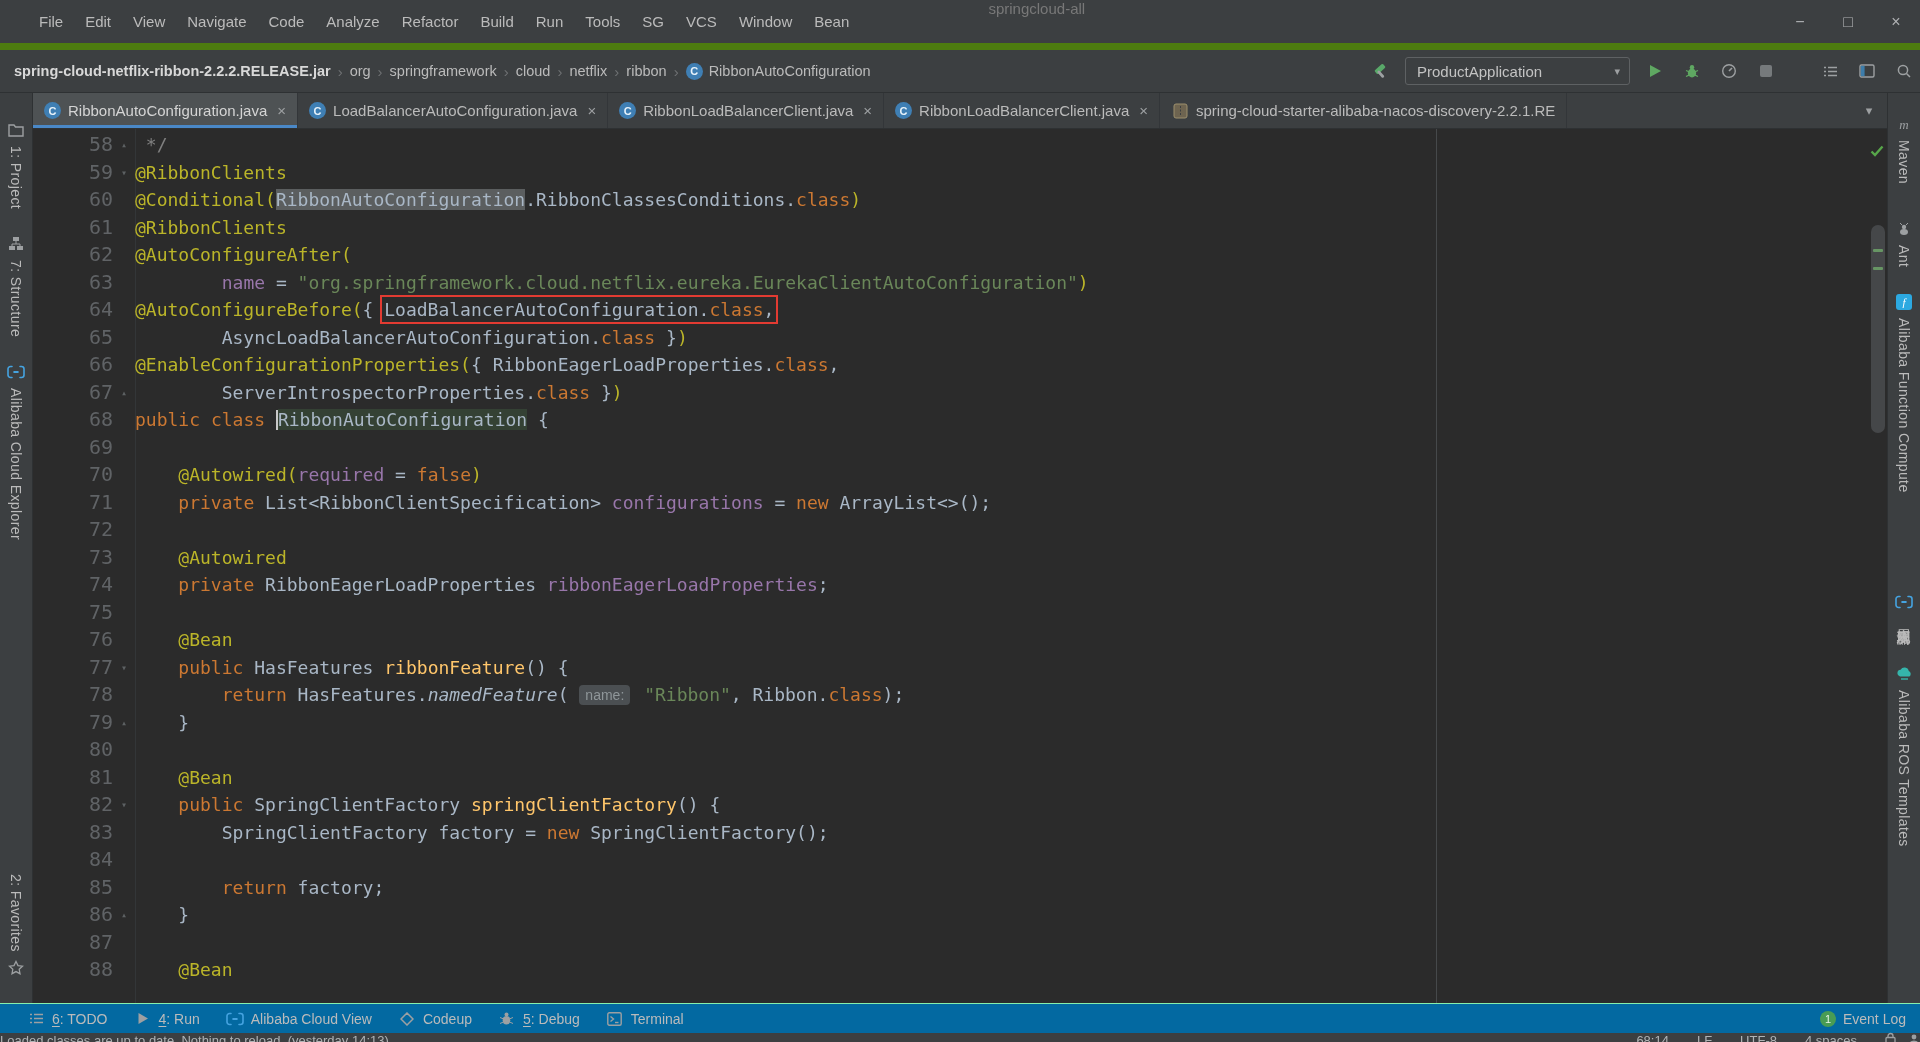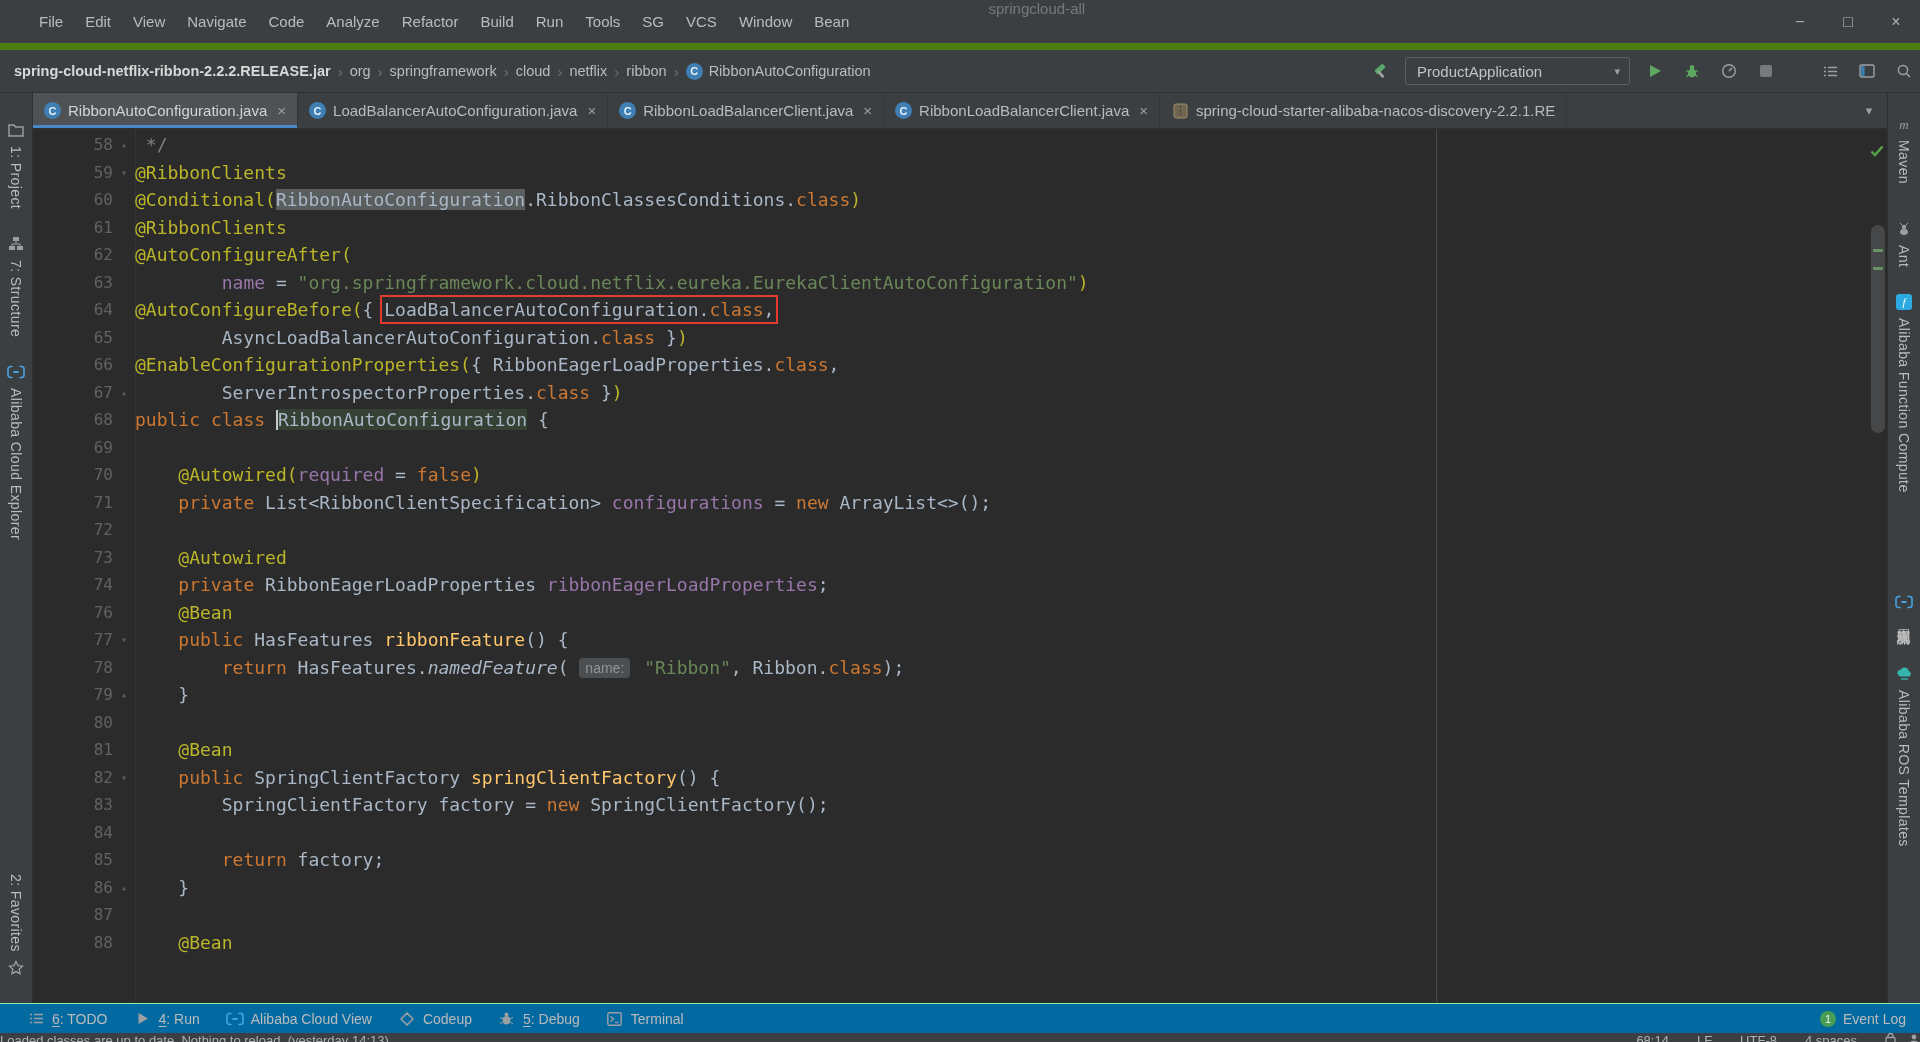--- a/index.html
+++ b/index.html
@@ -44,21 +44,21 @@
   .tab-close{color:#9da0a2;font-size:15px;margin-left:3px}
   .tab-overflow{margin-left:auto;width:36px;display:grid;place-items:center;color:#9da0a2;font-size:13px}
   .cls-icon{width:17px;height:17px;border-radius:50%;background:#3f7fb4;color:#e8f3fb;font-size:11px;font-weight:bold;display:inline-grid;place-items:center;flex:0 0 17px}
 
   
   .editor{flex:1;position:relative;background:#2b2b2b;overflow:hidden;font-family:"DejaVu Sans Mono","Liberation Mono",monospace;font-size:18px;line-height:27.5px}
   .gutter-line{position:absolute;left:102px;top:0;bottom:0;width:1px;background:#333638}
   .margin-guide{position:absolute;left:1403px;top:0;bottom:0;width:1px;background:#46494b}
   .code-lines{position:absolute;inset:0 20px 0 0;padding-top:2px}
   .code-row{display:flex;height:27.5px;white-space:pre}
-  .lnum{flex:0 0 80px;text-align:right;color:#606366;font-size:16px}
+  .lnum{flex:0 0 80px;text-align:right;color:#606366;font-size:20px}
   .fold{flex:0 0 22px;text-align:center;color:#5d6163;font-size:10px;line-height:27.5px}
   .code-text{color:#a9b7c6}
   .tok-plain{color:#a9b7c6}
   .tok-cmt{color:#808080}
   .tok-ann{color:#bbb529}
   .tok-kw{color:#cc7832}
   .tok-str{color:#6a8759}
   .tok-field{color:#9876aa}
   .tok-method{color:#ffc66b}
   .tok-smethod{color:#a9b7c6;font-style:italic}
@@ -290,20 +290,21 @@
           <div class="code-row"><span class="lnum">65</span><span class="fold"></span><span class="code-text"><span class="tok-plain">        AsyncLoadBalancerAutoConfiguration.</span><span class="tok-kw">class</span><span class="tok-plain"> }</span><span class="tok-ann">)</span></span></div>
           <div class="code-row"><span class="lnum">66</span><span class="fold"></span><span class="code-text"><span class="tok-ann">@EnableConfigurationProperties(</span><span class="tok-plain">{ RibbonEagerLoadProperties.</span><span class="tok-kw">class</span><span class="tok-plain">,</span></span></div>
           <div class="code-row"><span class="lnum">67</span><span class="fold">▴</span><span class="code-text"><span class="tok-plain">        ServerIntrospectorProperties.</span><span class="tok-kw">class</span><span class="tok-plain"> }</span><span class="tok-ann">)</span></span></div>
           <div class="code-row"><span class="lnum">68</span><span class="fold"></span><span class="code-text"><span class="tok-kw">public</span><span class="tok-plain"> </span><span class="tok-kw">class</span><span class="tok-plain"> </span><span class="caret"></span><span class="tok-hl2">RibbonAutoConfiguration</span><span class="tok-plain"> {</span></span></div>
           <div class="code-row"><span class="lnum">69</span><span class="fold"></span><span class="code-text"></span></div>
           <div class="code-row"><span class="lnum">70</span><span class="fold"></span><span class="code-text"><span class="tok-plain">    </span><span class="tok-ann">@Autowired(</span><span class="tok-field">required</span><span class="tok-plain"> = </span><span class="tok-kw">false</span><span class="tok-ann">)</span></span></div>
           <div class="code-row"><span class="lnum">71</span><span class="fold"></span><span class="code-text"><span class="tok-plain">    </span><span class="tok-kw">private</span><span class="tok-plain"> List&lt;RibbonClientSpecification&gt; </span><span class="tok-field">configurations</span><span class="tok-plain"> = </span><span class="tok-kw">new</span><span class="tok-plain"> ArrayList&lt;&gt;();</span></span></div>
           <div class="code-row"><span class="lnum">72</span><span class="fold"></span><span class="code-text"></span></div>
           <div class="code-row"><span class="lnum">73</span><span class="fold"></span><span class="code-text"><span class="tok-plain">    </span><span class="tok-ann">@Autowired</span></span></div>
           <div class="code-row"><span class="lnum">74</span><span class="fold"></span><span class="code-text"><span class="tok-plain">    </span><span class="tok-kw">private</span><span class="tok-plain"> RibbonEagerLoadProperties </span><span class="tok-field">ribbonEagerLoadProperties</span><span class="tok-plain">;</span></span></div>
+          <div class="code-row"><span class="lnum">75</span><span class="fold"></span><span class="code-text"></span></div>
           <div class="code-row"><span class="lnum">76</span><span class="fold"></span><span class="code-text"><span class="tok-plain">    </span><span class="tok-ann">@Bean</span></span></div>
           <div class="code-row"><span class="lnum">77</span><span class="fold">▾</span><span class="code-text"><span class="tok-plain">    </span><span class="tok-kw">public</span><span class="tok-plain"> HasFeatures </span><span class="tok-method">ribbonFeature</span><span class="tok-plain">() {</span></span></div>
           <div class="code-row"><span class="lnum">78</span><span class="fold"></span><span class="code-text"><span class="tok-plain">        </span><span class="tok-kw">return</span><span class="tok-plain"> HasFeatures.</span><span class="tok-smethod">namedFeature</span><span class="tok-plain">( </span><span class="hint">name:</span><span class="tok-plain"> </span><span class="tok-str">"Ribbon"</span><span class="tok-plain">, Ribbon.</span><span class="tok-kw">class</span><span class="tok-plain">);</span></span></div>
           <div class="code-row"><span class="lnum">79</span><span class="fold">▴</span><span class="code-text"><span class="tok-plain">    }</span></span></div>
           <div class="code-row"><span class="lnum">80</span><span class="fold"></span><span class="code-text"></span></div>
           <div class="code-row"><span class="lnum">81</span><span class="fold"></span><span class="code-text"><span class="tok-plain">    </span><span class="tok-ann">@Bean</span></span></div>
           <div class="code-row"><span class="lnum">82</span><span class="fold">▾</span><span class="code-text"><span class="tok-plain">    </span><span class="tok-kw">public</span><span class="tok-plain"> SpringClientFactory </span><span class="tok-method">springClientFactory</span><span class="tok-plain">() {</span></span></div>
           <div class="code-row"><span class="lnum">83</span><span class="fold"></span><span class="code-text"><span class="tok-plain">        SpringClientFactory factory = </span><span class="tok-kw">new</span><span class="tok-plain"> SpringClientFactory();</span></span></div>
           <div class="code-row"><span class="lnum">84</span><span class="fold"></span></div>
           <div class="code-row"><span class="lnum">85</span><span class="fold"></span><span class="code-text"><span class="tok-plain">        </span><span class="tok-kw">return</span><span class="tok-plain"> factory;</span></span></div>

